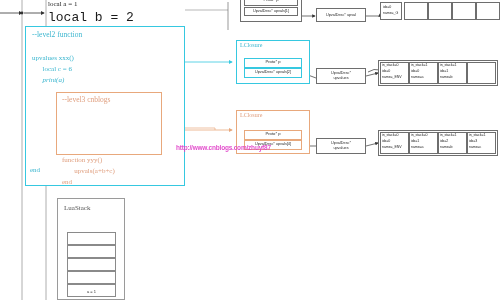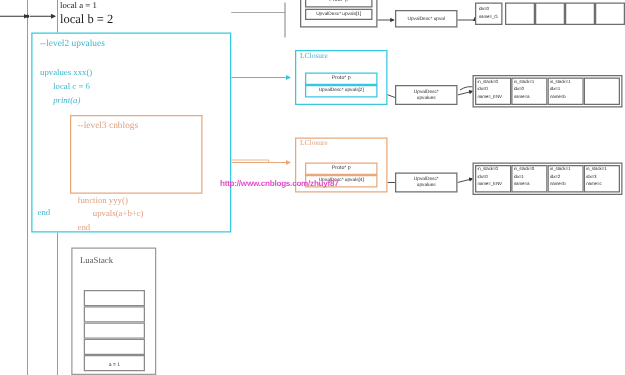--- a/index.html
+++ b/index.html
@@ -130,25 +130,25 @@
     <path d="M300,72 L316,78" stroke="#333" stroke-width="0.7" fill="none"></path>
     <path d="M366,76 L378,73" stroke="#333" stroke-width="0.7" fill="none" marker-end="url(#ar)"></path>
 
     <path d="M300,146 L316,146" stroke="#333" stroke-width="0.7" fill="none"></path>
     <path d="M366,146 L378,143" stroke="#333" stroke-width="0.7" fill="none" marker-end="url(#ar)"></path>
 
     <path d="M368,72 Q374,68 380,70" stroke="#333" stroke-width="0.7" fill="none"></path>
   </svg>
 
   <div class="code-line" style="left:48px;top:0px;font-size:7px;">local a = 1</div>
-  <div class="code-line" style="left:48px;top:10px;font-size:10px;">local b = 2</div>
+  <div class="code-line" style="left:48px;top:10px;font-size:13px;font-family:Liberation Mono, monospace;">local b = 2</div>
 
   <div class="box box-blue" style="left:25px;top:26px;width:160px;height:160px;"></div>
 
-  <div class="lbl title-blue" style="left:32px;top:31px;">--level2 upvalues</div>
+  <div class="lbl title-blue" style="left:32px;top:31px;">--level2 function</div>
   <div class="lbl t-blue" style="left:32px;top:55px;font-size:7px;">upvalues xxx()</div>
   <div class="lbl t-blue" style="left:32px;top:66px;font-size:7px;">      local c = 6</div>
   <div class="lbl t-blue" style="left:32px;top:77px;font-size:7px;font-style:italic;">      print(a)</div>
   <div class="lbl t-blue" style="left:30px;top:167px;font-size:7px;">end</div>
 
   <div class="box box-orange" style="left:56px;top:92px;width:106px;height:63px;"></div>
   <div class="lbl title-orange" style="left:62px;top:96px;">--level3 cnblogs</div>
   <div class="lbl t-orange" style="left:62px;top:117px;font-size:7px;">function yyy()</div>
   <div class="lbl t-orange" style="left:62px;top:128px;font-size:7px;">       upvals(a+b+c)</div>
   <div class="lbl t-orange" style="left:62px;top:139px;font-size:7px;">end</div>

